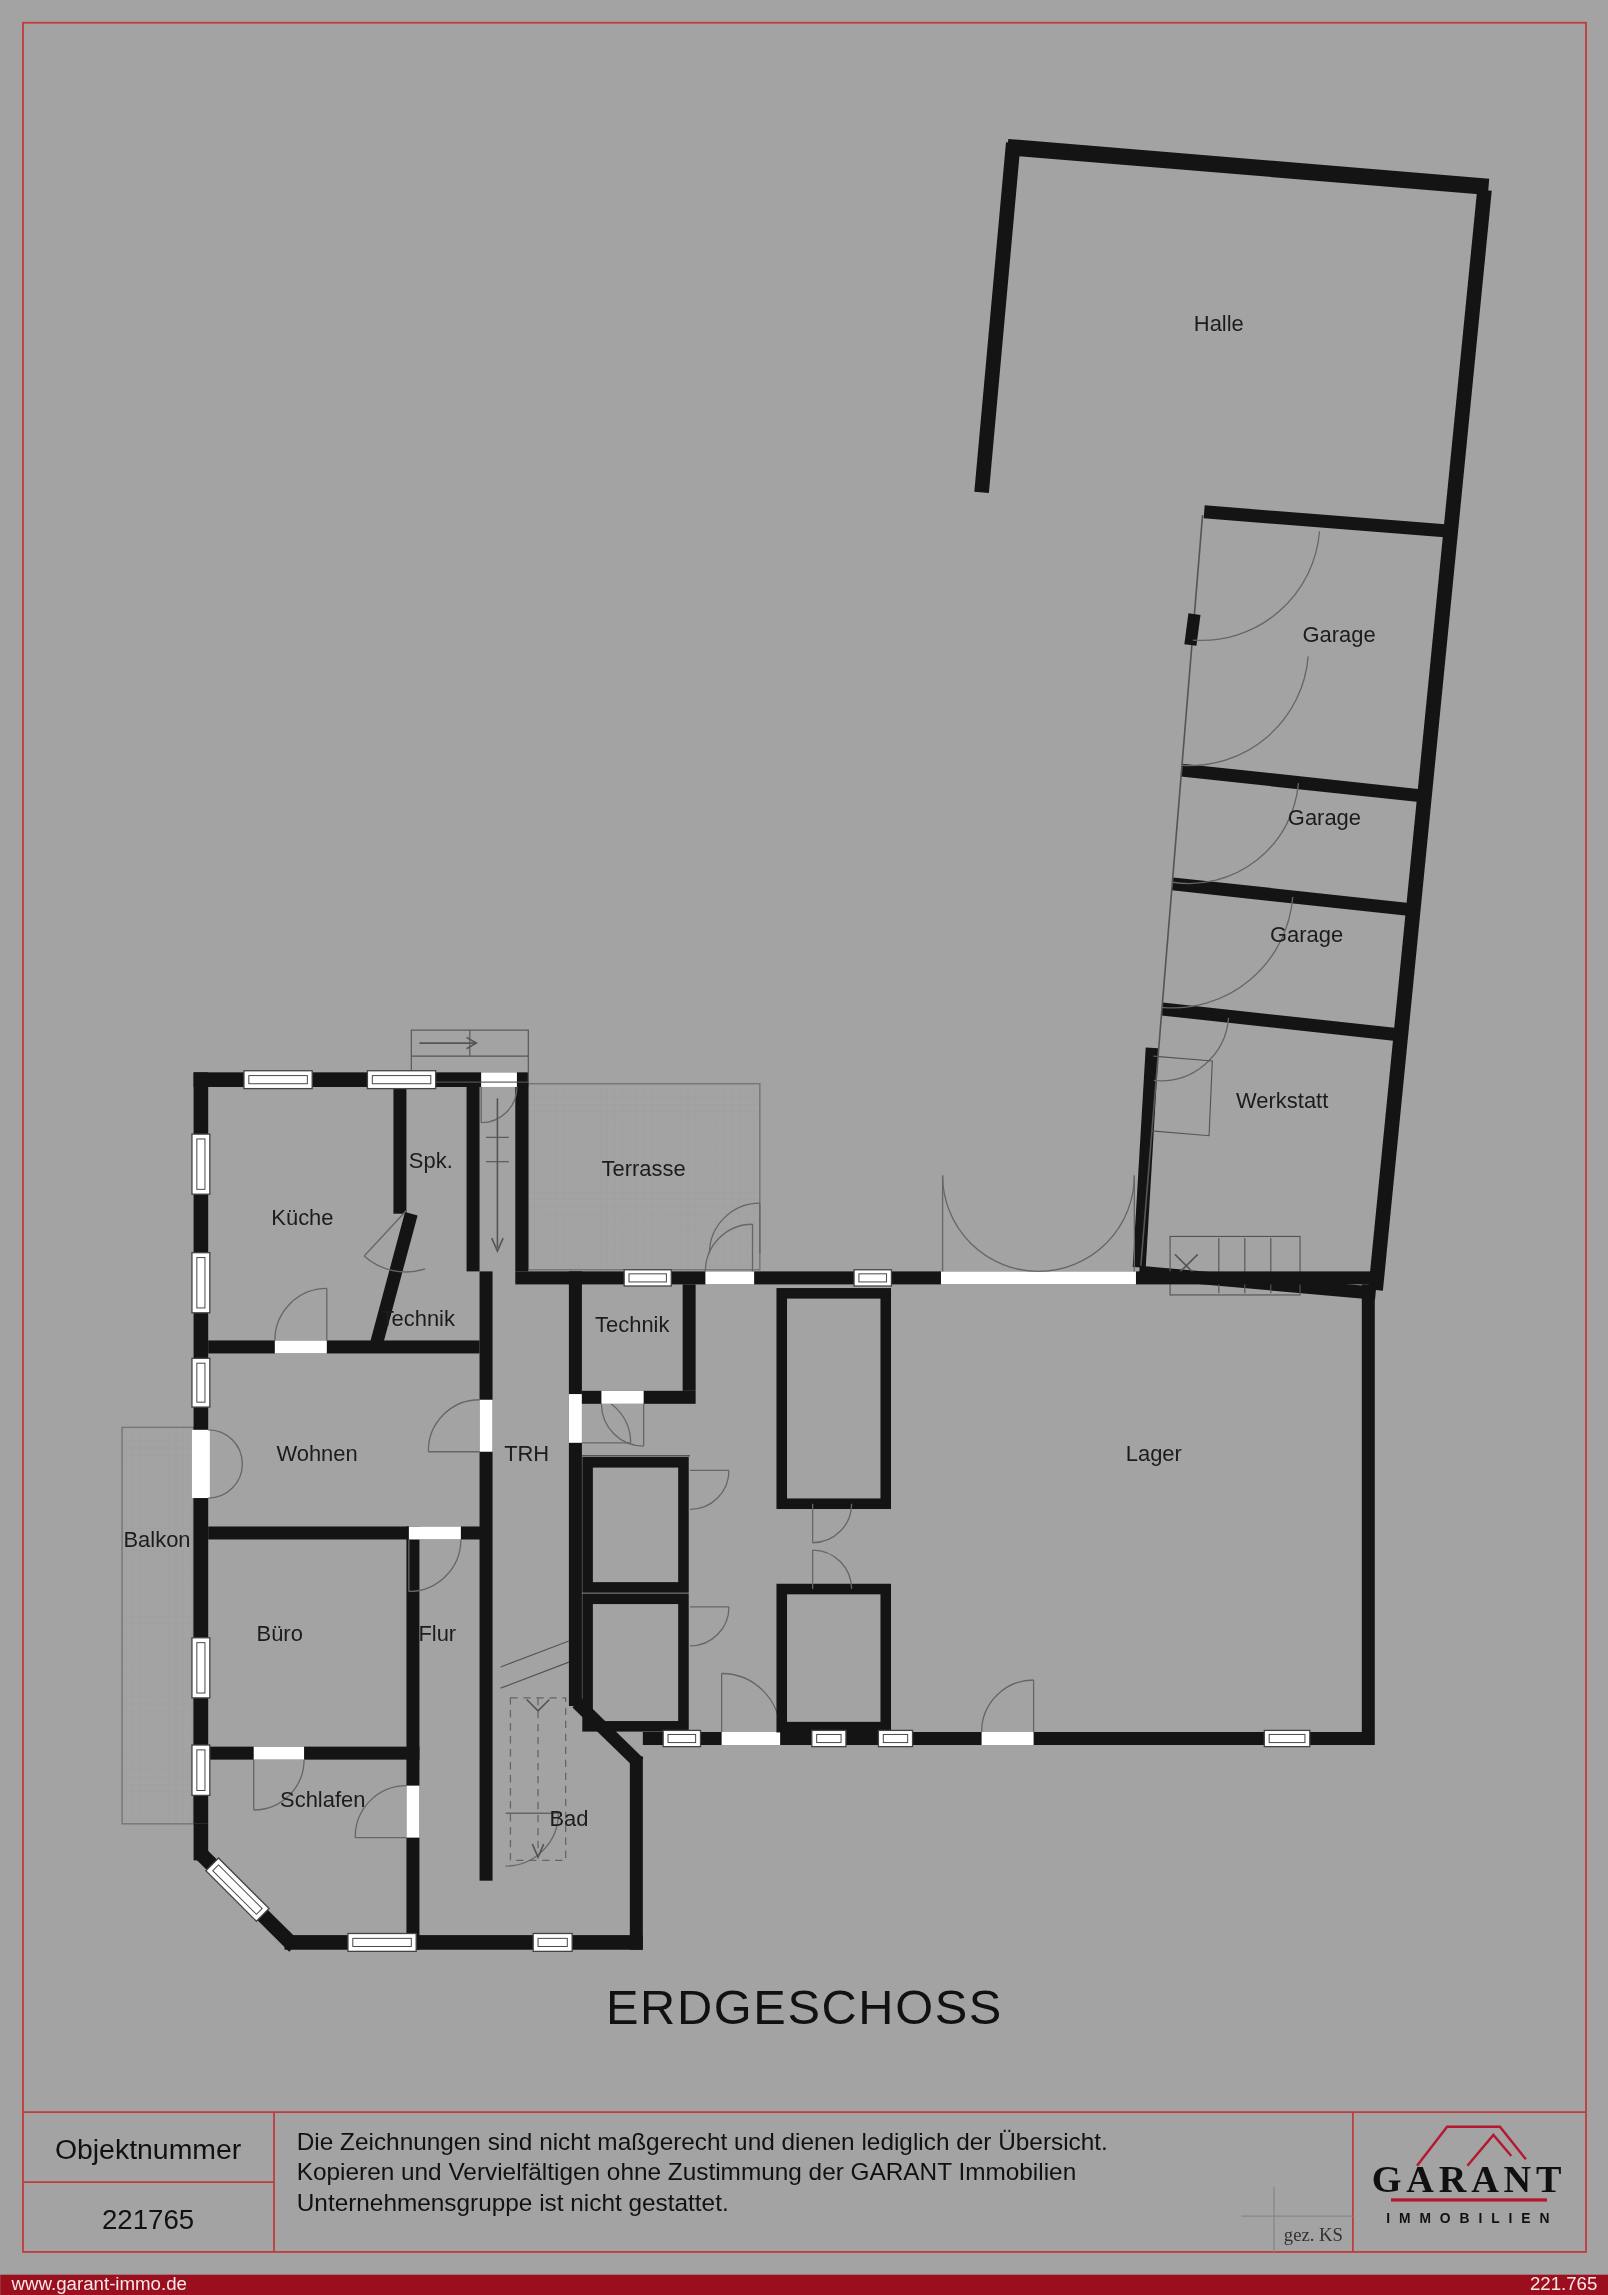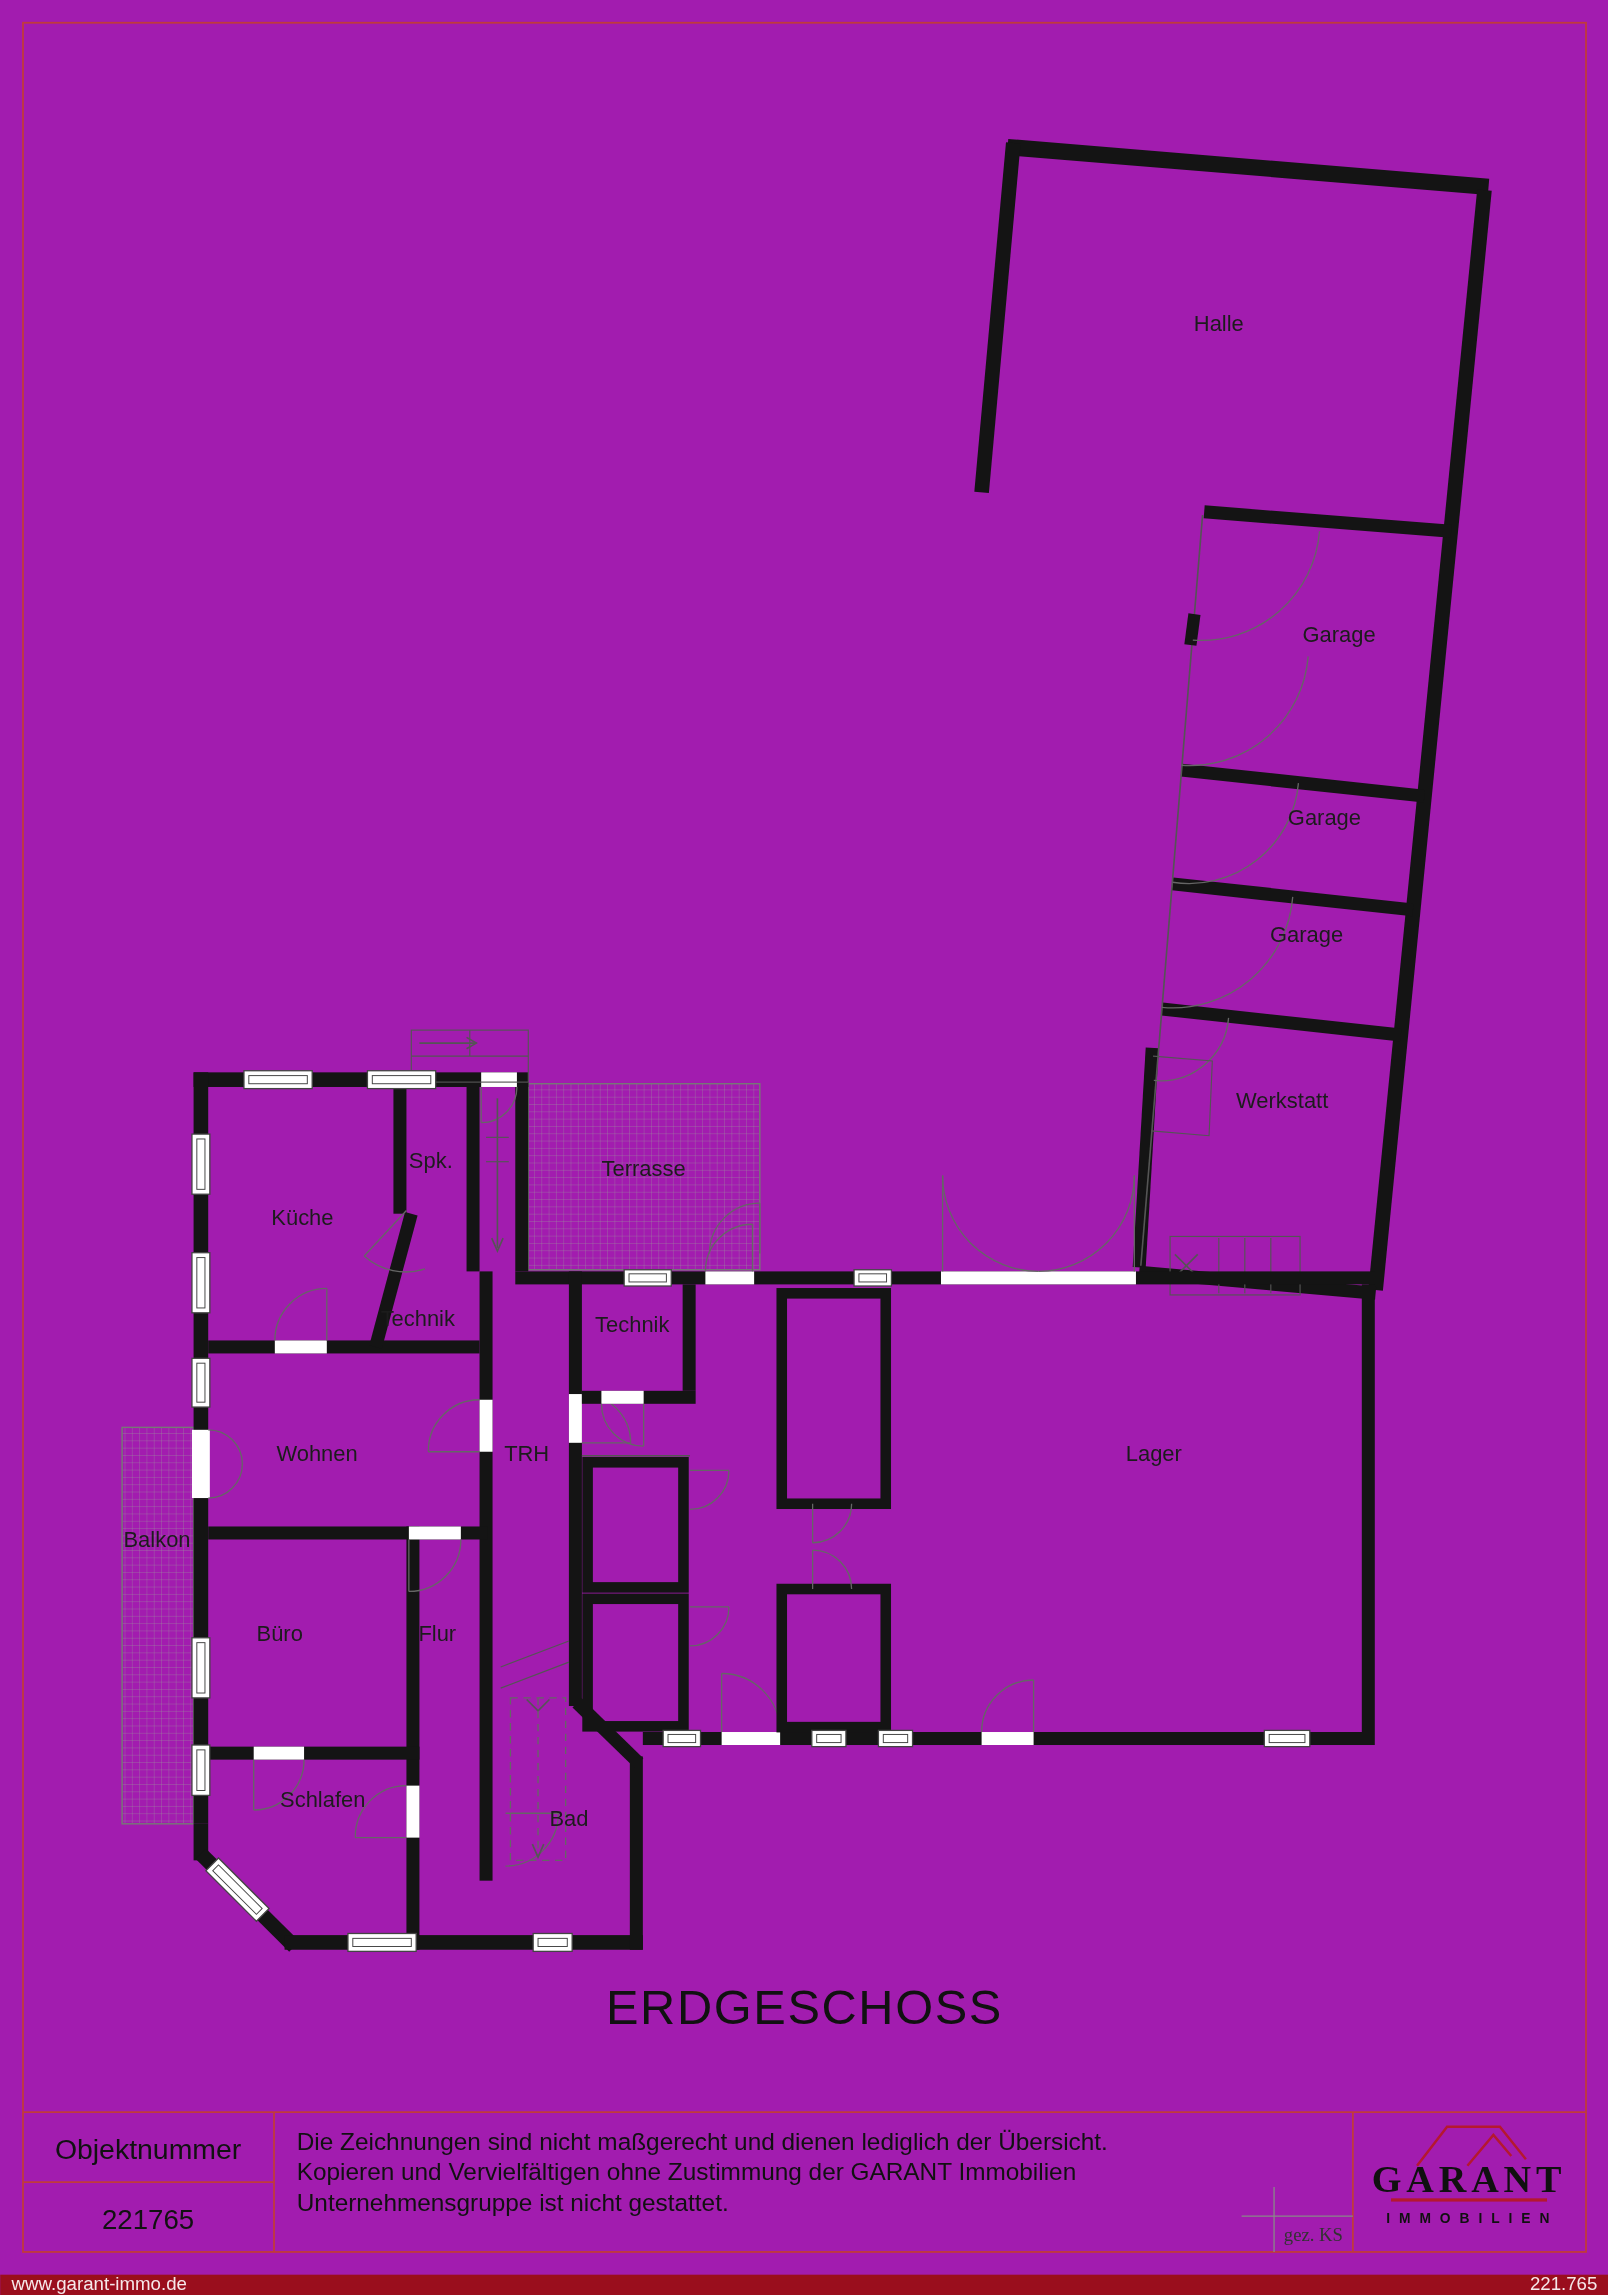--- a/index.html
+++ b/index.html
@@ -1,21 +1,21 @@
 <!DOCTYPE html>
 <html style="--wall: #141414; --border_red: #c13b3b; --footer_red: #9a0e1d; --logo_red: #b5182f; --hatch: #9a9a9a;font-size:13px"><head>
 <meta charset="utf-8">
 <style>
   :root{
     --wall:#141414; --thin:#555; --arc:#666;
     --border_red:#c13b3b; --footer_red:#9a0e1d; --logo_red:#b5182f;
     --hatch:#9a9a9a; --label:#1c1c1c;
   }
   html,body{margin:0;padding:0;background:#fff;}
-  .page{position:relative;width:1609px;height:2295px;background:#a21caf;overflow:hidden;}
+  .page{position:relative;width:1609px;height:2295px;background:#a3a3a3;overflow:hidden;}
   svg{position:absolute;left:0;top:0;}
   .wall{fill:var(--wall);}
   .wline{stroke:var(--wall);fill:none;}
   .tl{stroke:var(--thin);stroke-width:2;fill:none;}
   .tl1{stroke:var(--thin);stroke-width:1.4;fill:none;}
   .arc{stroke:var(--arc);stroke-width:1.6;fill:none;}
   .dash{stroke:#666;stroke-width:1.6;fill:none;stroke-dasharray:9 7;}
   .winbg{fill:#fff;stroke:#444;stroke-width:1.6;}
   .winin{fill:none;stroke:#444;stroke-width:1.2;}
   .gap{fill:#fff;}

